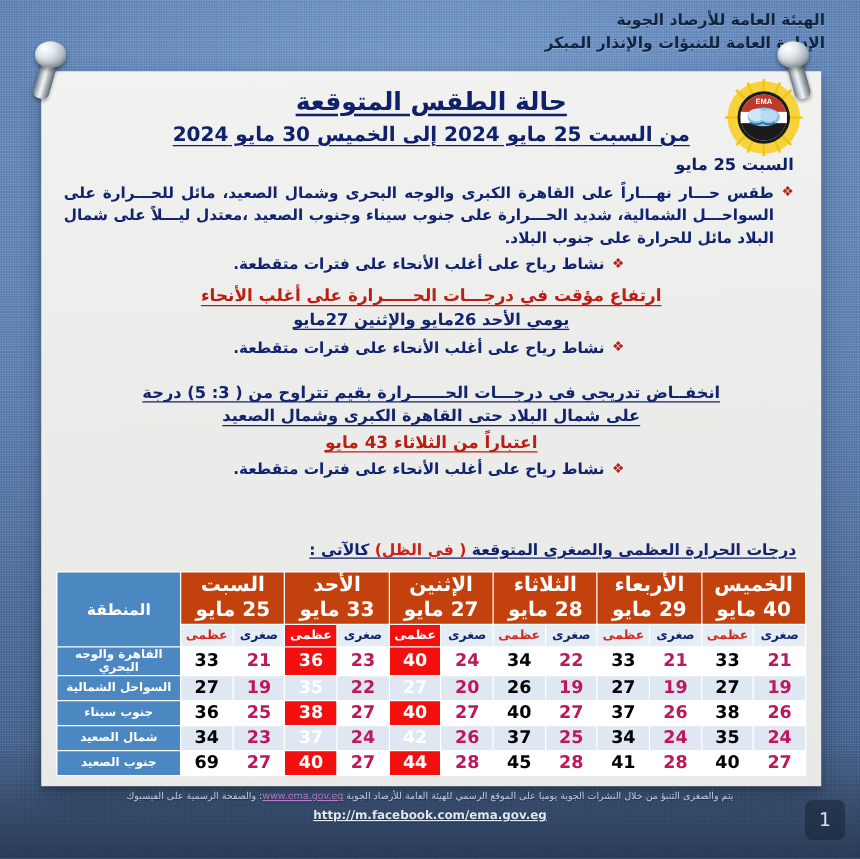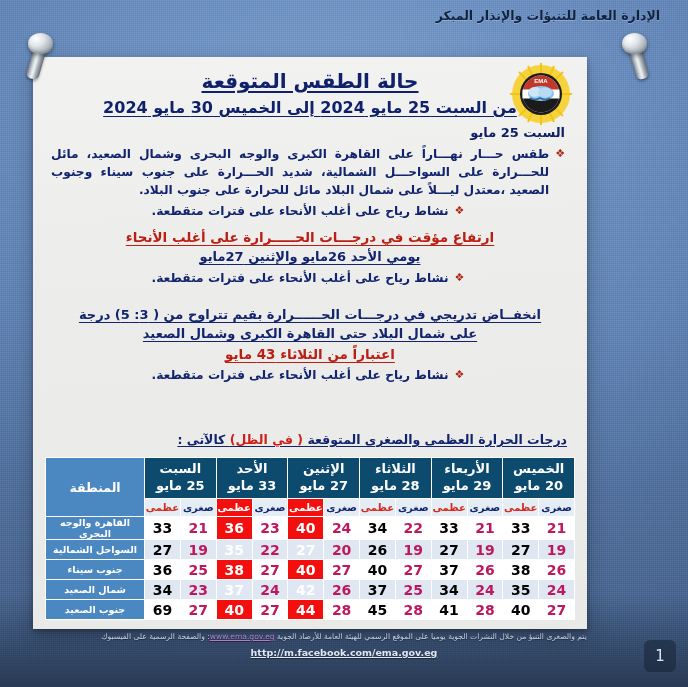--- a/index.html
+++ b/index.html
@@ -54,21 +54,21 @@
     line-height: 1.42;
     text-shadow: 0 1px 0 rgba(255,255,255,.22);
     z-index: 6;
   }
 
   
   .sheet {
     position: absolute;
     left: 33px;
     top: 57px;
-    width: 554px;
+    width: 624px;
     height: 572px;
     background: linear-gradient(178deg, #f2f2f0 0%, #ececeb 40%, #e9e9e8 100%);
     box-shadow:
       0 2px 5px rgba(0,0,0,.32),
       0 10px 22px rgba(0,0,0,.22);
     z-index: 3;
   }
 
   
   .pin {
@@ -223,23 +223,23 @@
     table-layout: fixed;
     background: #ffffff;
   }
   table.temps td, table.temps th {
     text-align: center;
     vertical-align: middle;
     padding: 0;
     font-weight: bold;
   }
   th.day-head {
-    background: #0c4a6e;
+    background: #c2410c;
     color: #ffffff;
-    font-size: 13px;
+    font-size: 16px;
     height: 40px;
     line-height: 1.28;
     font-weight: bold;
   }
   th.region-head {
     background: #4b87c0;
     color: #ffffff;
     font-size: 12.5px;
     width: 98px;
   }
@@ -313,20 +313,21 @@
     justify-content: center;
     z-index: 7;
   }
 </style>
 </head>
 <body>
 
 <div id="page">
 
   <div class="agency-header">
+    <div>الهيئة العامة للأرصاد الجوية</div>
     <div>الإدارة العامة للتنبؤات والإنذار المبكر</div>
   </div>
 
   <div class="sheet">
 
     <div class="main-title">حالة الطقس المتوقعة</div>
     <div class="date-range">من السبت 25 مايو 2024 إلى الخميس 30 مايو 2024</div>
 
     <div class="logo">
       <svg viewBox="0 0 66 62" width="66" height="62" aria-hidden="true">
@@ -402,21 +403,21 @@
     <div class="table-caption">
       <span>درجات الحرارة العظمى والصغرى المتوقعة </span><span class="shade">( في الظل)</span><span> كالآتى :</span>
     </div>
 
     <div class="temp-table-wrap">
       <table class="temps">
         <thead>
           <tr id="day-header-row">
               <th class="day-head" colspan="2">
                 <div>الخميس</div>
-                <div>20 مايو</div>
+                <div>40 مايو</div>
               </th>
               <th class="day-head" colspan="2">
                 <div>الأربعاء</div>
                 <div>29 مايو</div>
               </th>
               <th class="day-head" colspan="2">
                 <div>الثلاثاء</div>
                 <div>28 مايو</div>
               </th>
               <th class="day-head" colspan="2">

